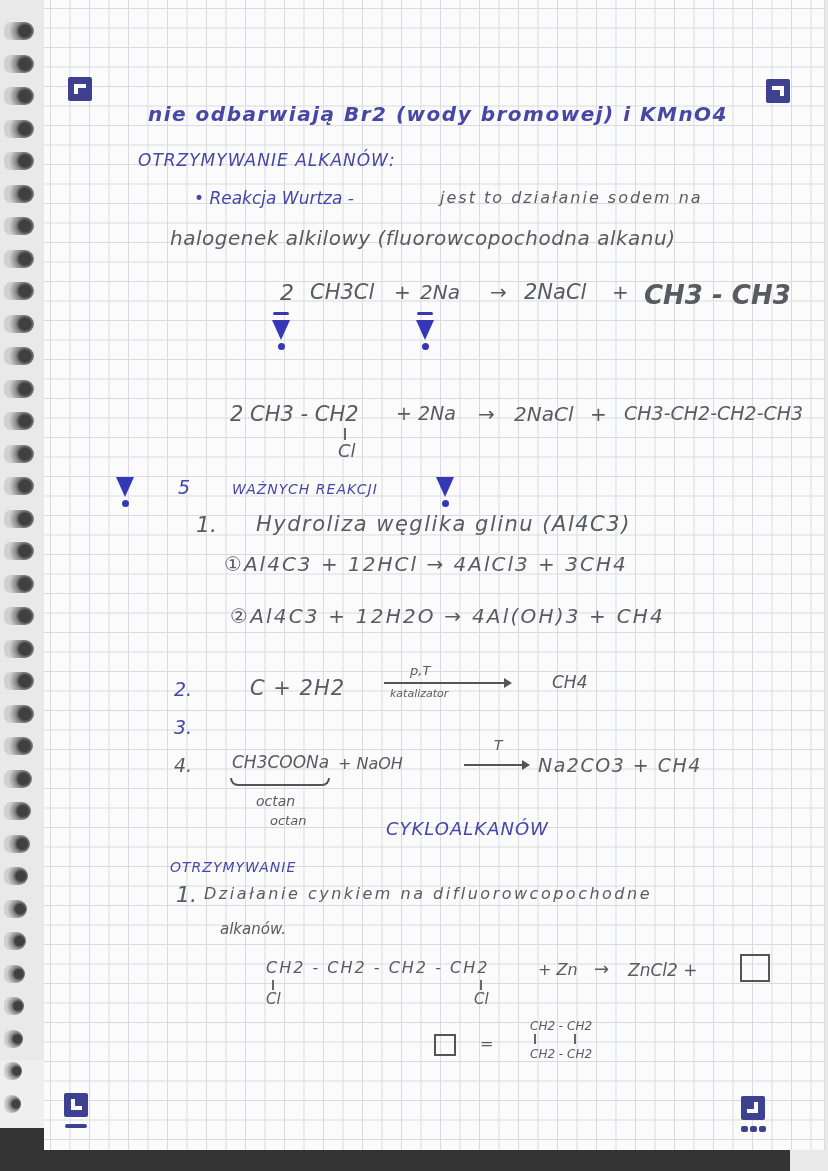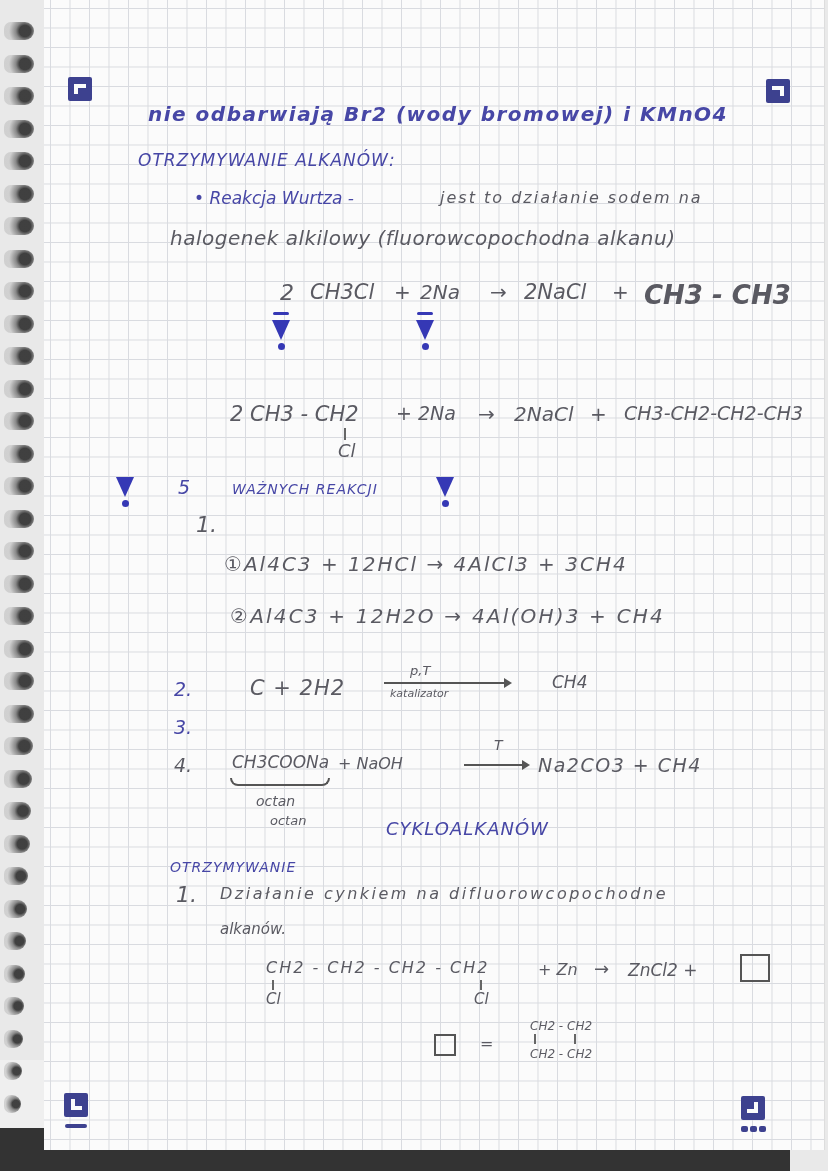--- a/index.html
+++ b/index.html
@@ -139,20 +139,21 @@
       <div class="dot"></div>
     </div>
   <div class="txt ink" style="left:134px;top:478px;font-size:19px;">5</div>
   <div class="txt ink" style="left:188px;top:482px;font-size:14px;letter-spacing:1px;">WAŻNYCH REAKCJI</div>
   <div class="excl" style="left:392px;top:477px;">
       <div class="tri"></div>
       <div class="dot"></div>
     </div>
 
   <div class="txt pencil" style="left:152px;top:514px;font-size:22px;">1.</div>
+  <div class="txt pencil" style="left:212px;top:514px;font-size:21px;letter-spacing:1.5px;">Hydroliza węglika glinu (Al4C3)</div>
   <div class="txt pencil" style="left:180px;top:554px;font-size:20px;letter-spacing:2px;">①Al4C3 + 12HCl → 4AlCl3 + 3CH4</div>
   <div class="txt pencil" style="left:186px;top:606px;font-size:20px;letter-spacing:2.2px;">②Al4C3 + 12H2O → 4Al(OH)3 + CH4</div>
 
   <div class="txt ink" style="left:130px;top:680px;font-size:19px;">2.</div>
   <div class="txt pencil" style="left:206px;top:678px;font-size:21px;letter-spacing:1px;">C + 2H2</div>
   <div class="txt pencil" style="left:366px;top:664px;font-size:13px;">p,T</div>
   <div class="arrow" style="left:340px;top:682px;width:126px;"></div>
   <div class="txt pencil" style="left:346px;top:688px;font-size:11px;">katalizator</div>
   <div class="txt pencil" style="left:508px;top:674px;font-size:17px;">CH4</div>
 
@@ -164,21 +165,21 @@
   <div class="txt pencil" style="left:212px;top:794px;font-size:14px;">octan</div>
   <div class="txt pencil" style="left:226px;top:814px;font-size:13px;">octan</div>
   <div class="txt pencil" style="left:294px;top:756px;font-size:16px;">+ NaOH</div>
   <div class="txt pencil" style="left:450px;top:738px;font-size:14px;">T</div>
   <div class="arrow" style="left:420px;top:764px;width:64px;"></div>
   <div class="txt pencil" style="left:494px;top:756px;font-size:19px;letter-spacing:1.5px;">Na2CO3 + CH4</div>
 
   <div class="txt ink" style="left:126px;top:852px;font-size:14px;letter-spacing:1px;margin-top:8px;">OTRZYMYWANIE</div>
   <div class="txt ink" style="left:342px;top:820px;font-size:18px;letter-spacing:1px;">CYKLOALKANÓW</div>
   <div class="txt pencil" style="left:132px;top:884px;font-size:22px;">1.</div>
-  <div class="txt pencil" style="left:176px;top:886px;font-size:16px;letter-spacing:2.5px;">Działanie cynkiem na difluorowcopochodne</div>
+  <div class="txt pencil" style="left:160px;top:886px;font-size:16px;letter-spacing:2.5px;">Działanie cynkiem na difluorowcopochodne</div>
   <div class="txt pencil" style="left:176px;top:922px;font-size:15px;">alkanów.</div>
 
   <div>
     <div class="txt pencil" style="left:222px;top:960px;font-size:16px;letter-spacing:2px;">CH2 - CH2 - CH2 - CH2</div>
     <div class="vbar" style="left:228px;top:980px;height:10px;"></div>
     <div class="txt pencil" style="left:222px;top:992px;font-size:15px;">Cl</div>
     <div class="vbar" style="left:436px;top:980px;height:10px;"></div>
     <div class="txt pencil" style="left:430px;top:992px;font-size:15px;">Cl</div>
     <div class="txt pencil" style="left:494px;top:962px;font-size:16px;">+ Zn</div>
     <div class="txt pencil" style="left:550px;top:960px;font-size:18px;">→</div>

